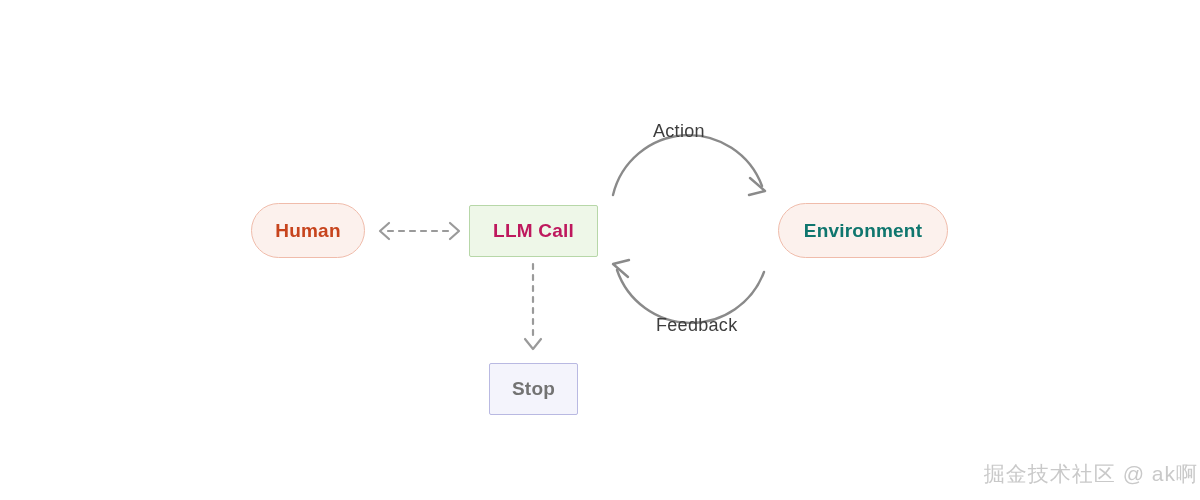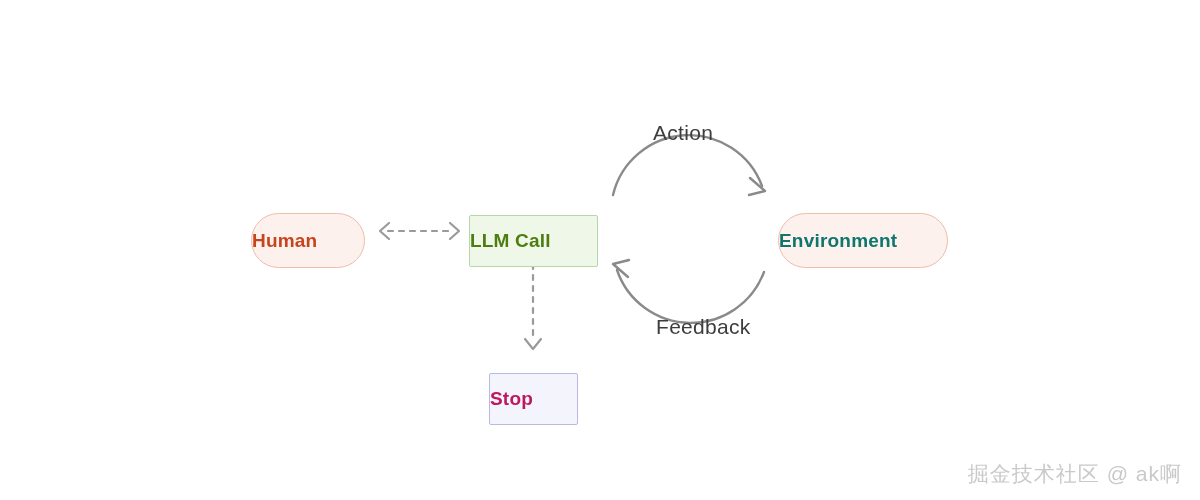--- a/index.html
+++ b/index.html
@@ -14,25 +14,25 @@
     position: relative;
     width: 1200px;
     height: 500px;
     background: #ffffff;
     overflow: hidden;
   }
   .node {
     position: absolute;
     display: flex;
     align-items: center;
+    justify-content: center;
     box-sizing: border-box;
     font-weight: bold;
     letter-spacing: 0.2px;
     user-select: none;
-    margin-top: 10px;
   }
   
   #node-human {
     left: 251px;
     top: 203px;
     width: 114px;
     height: 55px;
     border-radius: 28px;
     background: #fcf1ed;
     border: 1.6px solid #f0bcab;
@@ -53,39 +53,39 @@
   }
   
   #node-llm-call {
     left: 469px;
     top: 205px;
     width: 129px;
     height: 52px;
     border-radius: 2px;
     background: #eef7e8;
     border: 1.6px solid #b7d7a8;
-    color: #4d7c0f;
+    color: #be185d;
     font-size: 19px;
   }
   
   #node-stop {
     left: 489px;
     top: 363px;
     width: 89px;
     height: 52px;
     border-radius: 2px;
     background: #f4f4fc;
     border: 1.6px solid #b9b9e2;
-    color: #be185d;
+    color: #737373;
     font-size: 19px;
   }
   .edge-label {
     position: absolute;
     color: #3d3d3d;
-    font-size: 21px;
+    font-size: 18px;
     font-weight: normal;
     letter-spacing: 0.3px;
     white-space: nowrap;
     user-select: none;
   }
   #label-action {
     left: 653px;
     top: 121px;
   }
   #label-feedback {
@@ -95,21 +95,21 @@
   }
   #edges {
     position: absolute;
     left: 0;
     top: 0;
     width: 1200px;
     height: 500px;
   }
   #watermark {
     position: absolute;
-    right: 18px;
+    right: 2px;
     bottom: 12px;
     color: #c9c9c9;
     font-size: 21px;
     letter-spacing: 1px;
     white-space: nowrap;
     user-select: none;
   }
 </style>
 </head>
 <body>

